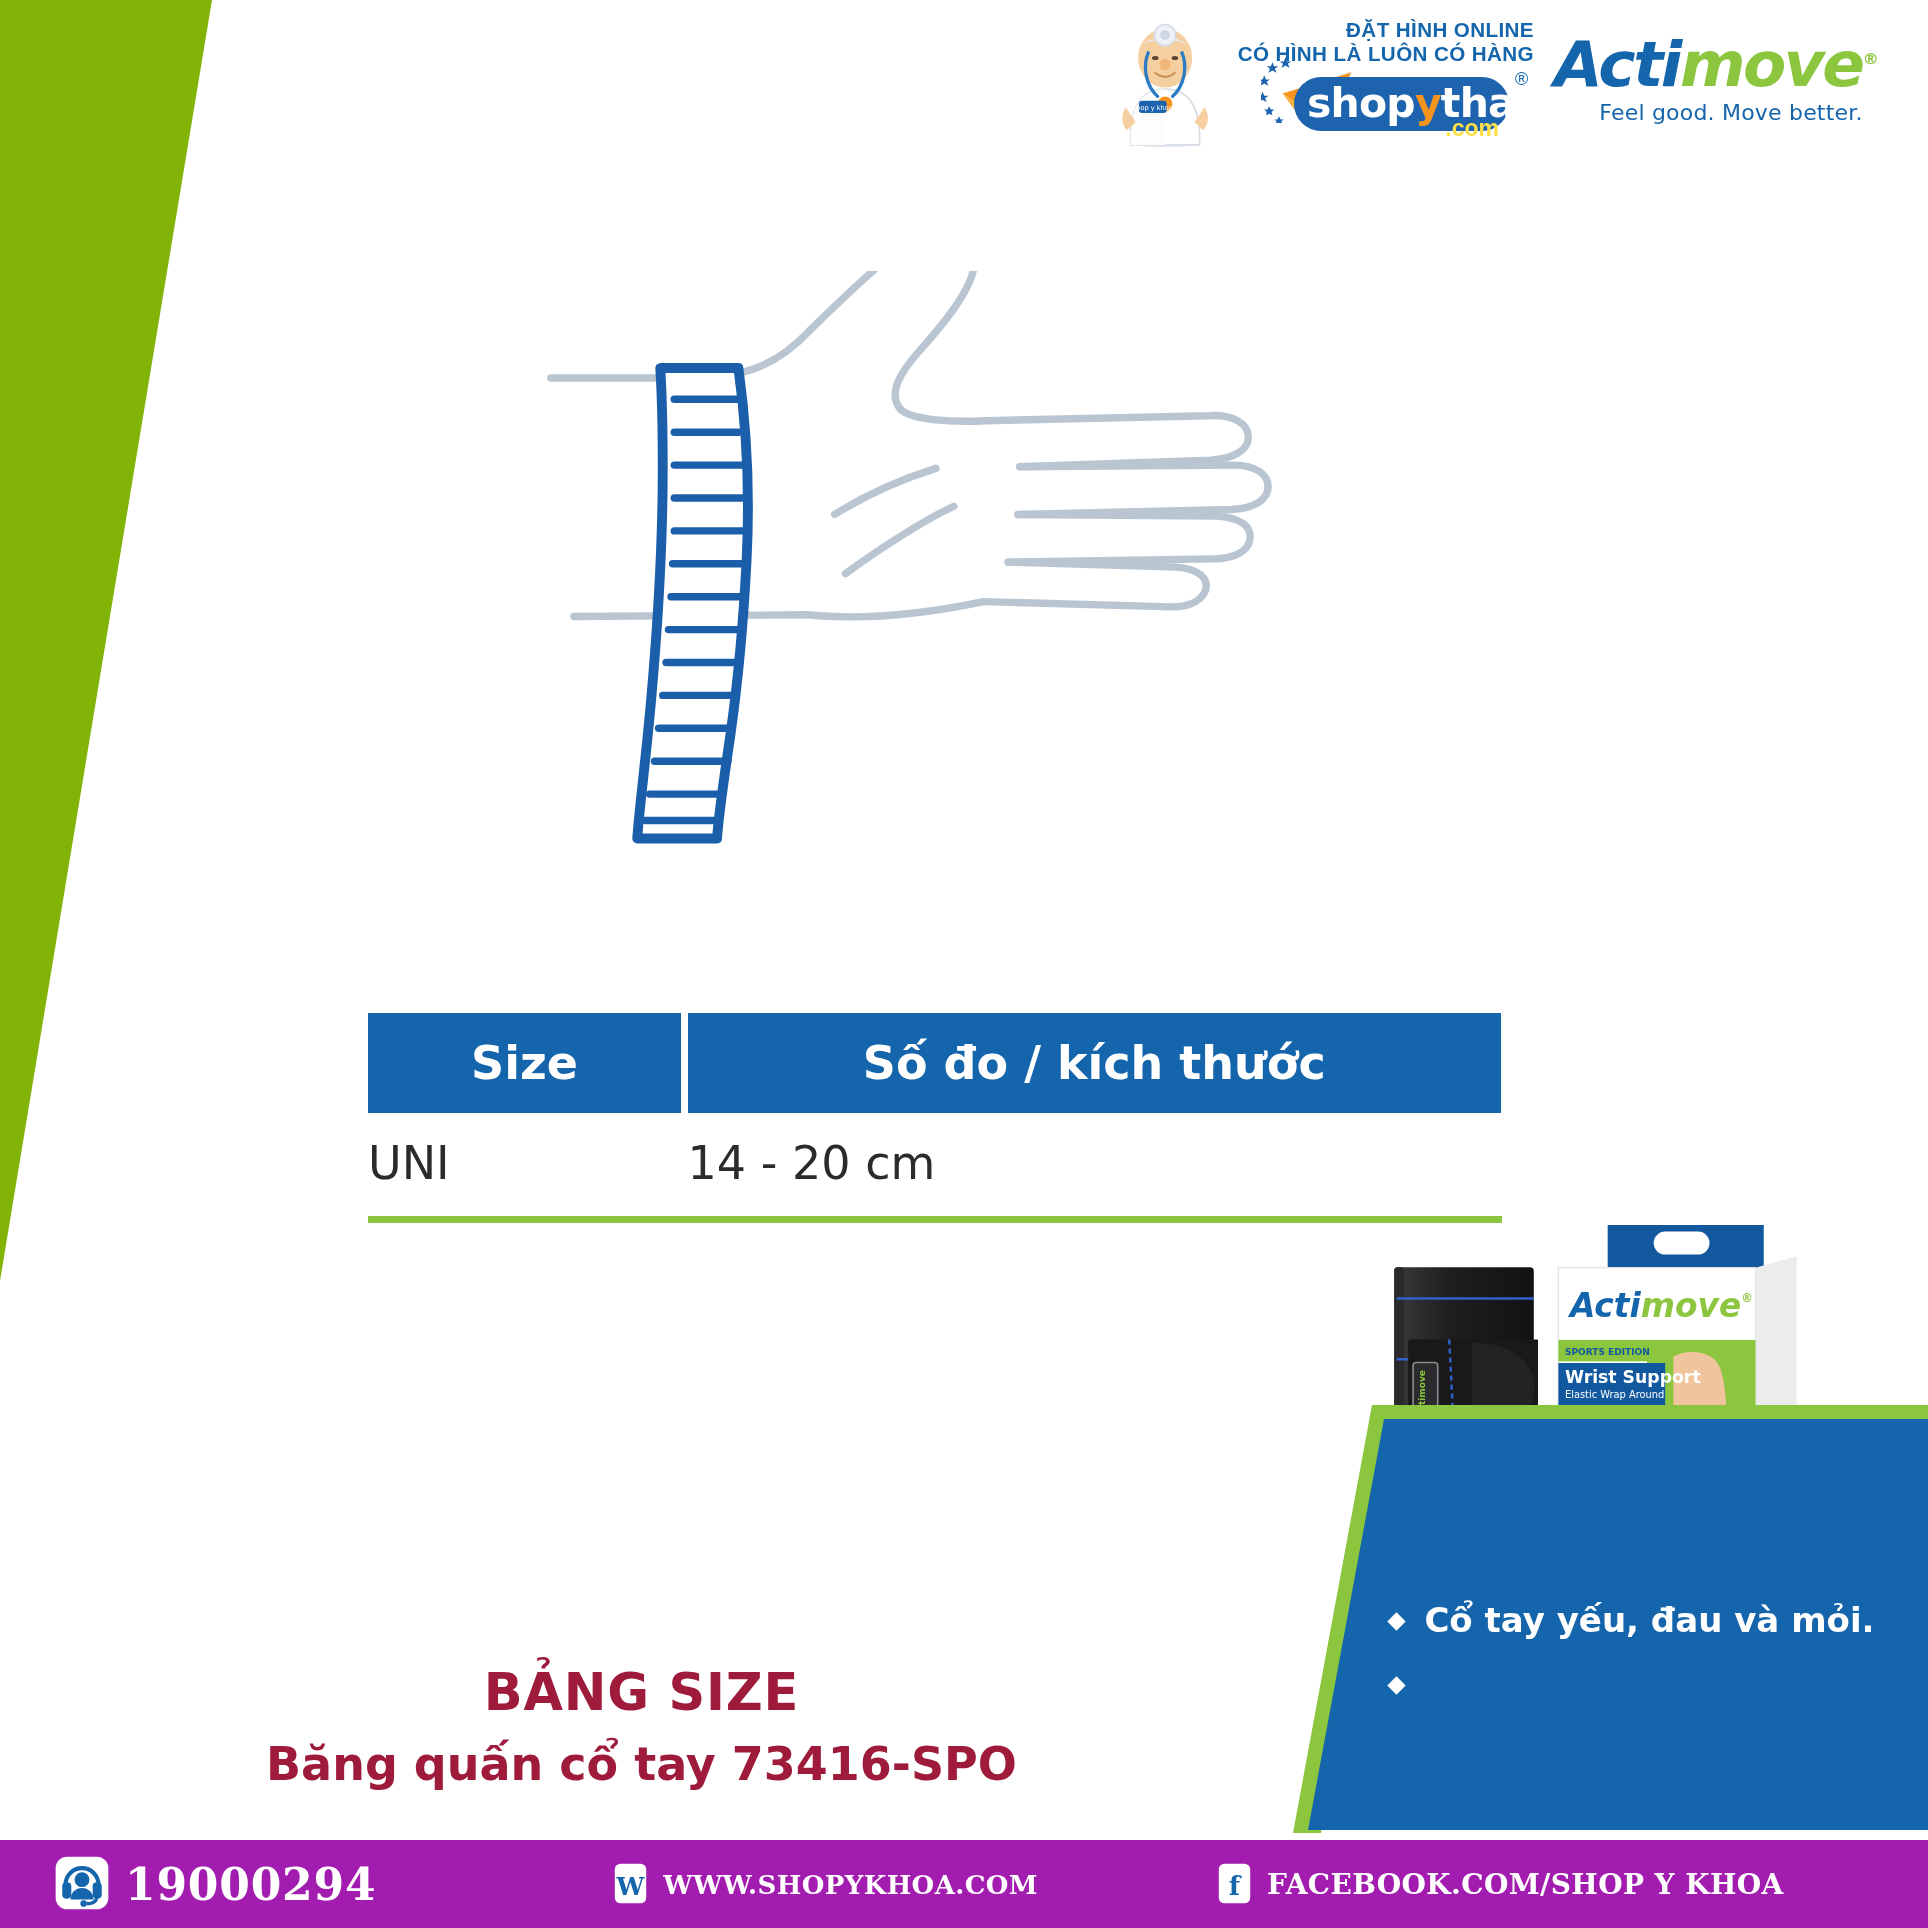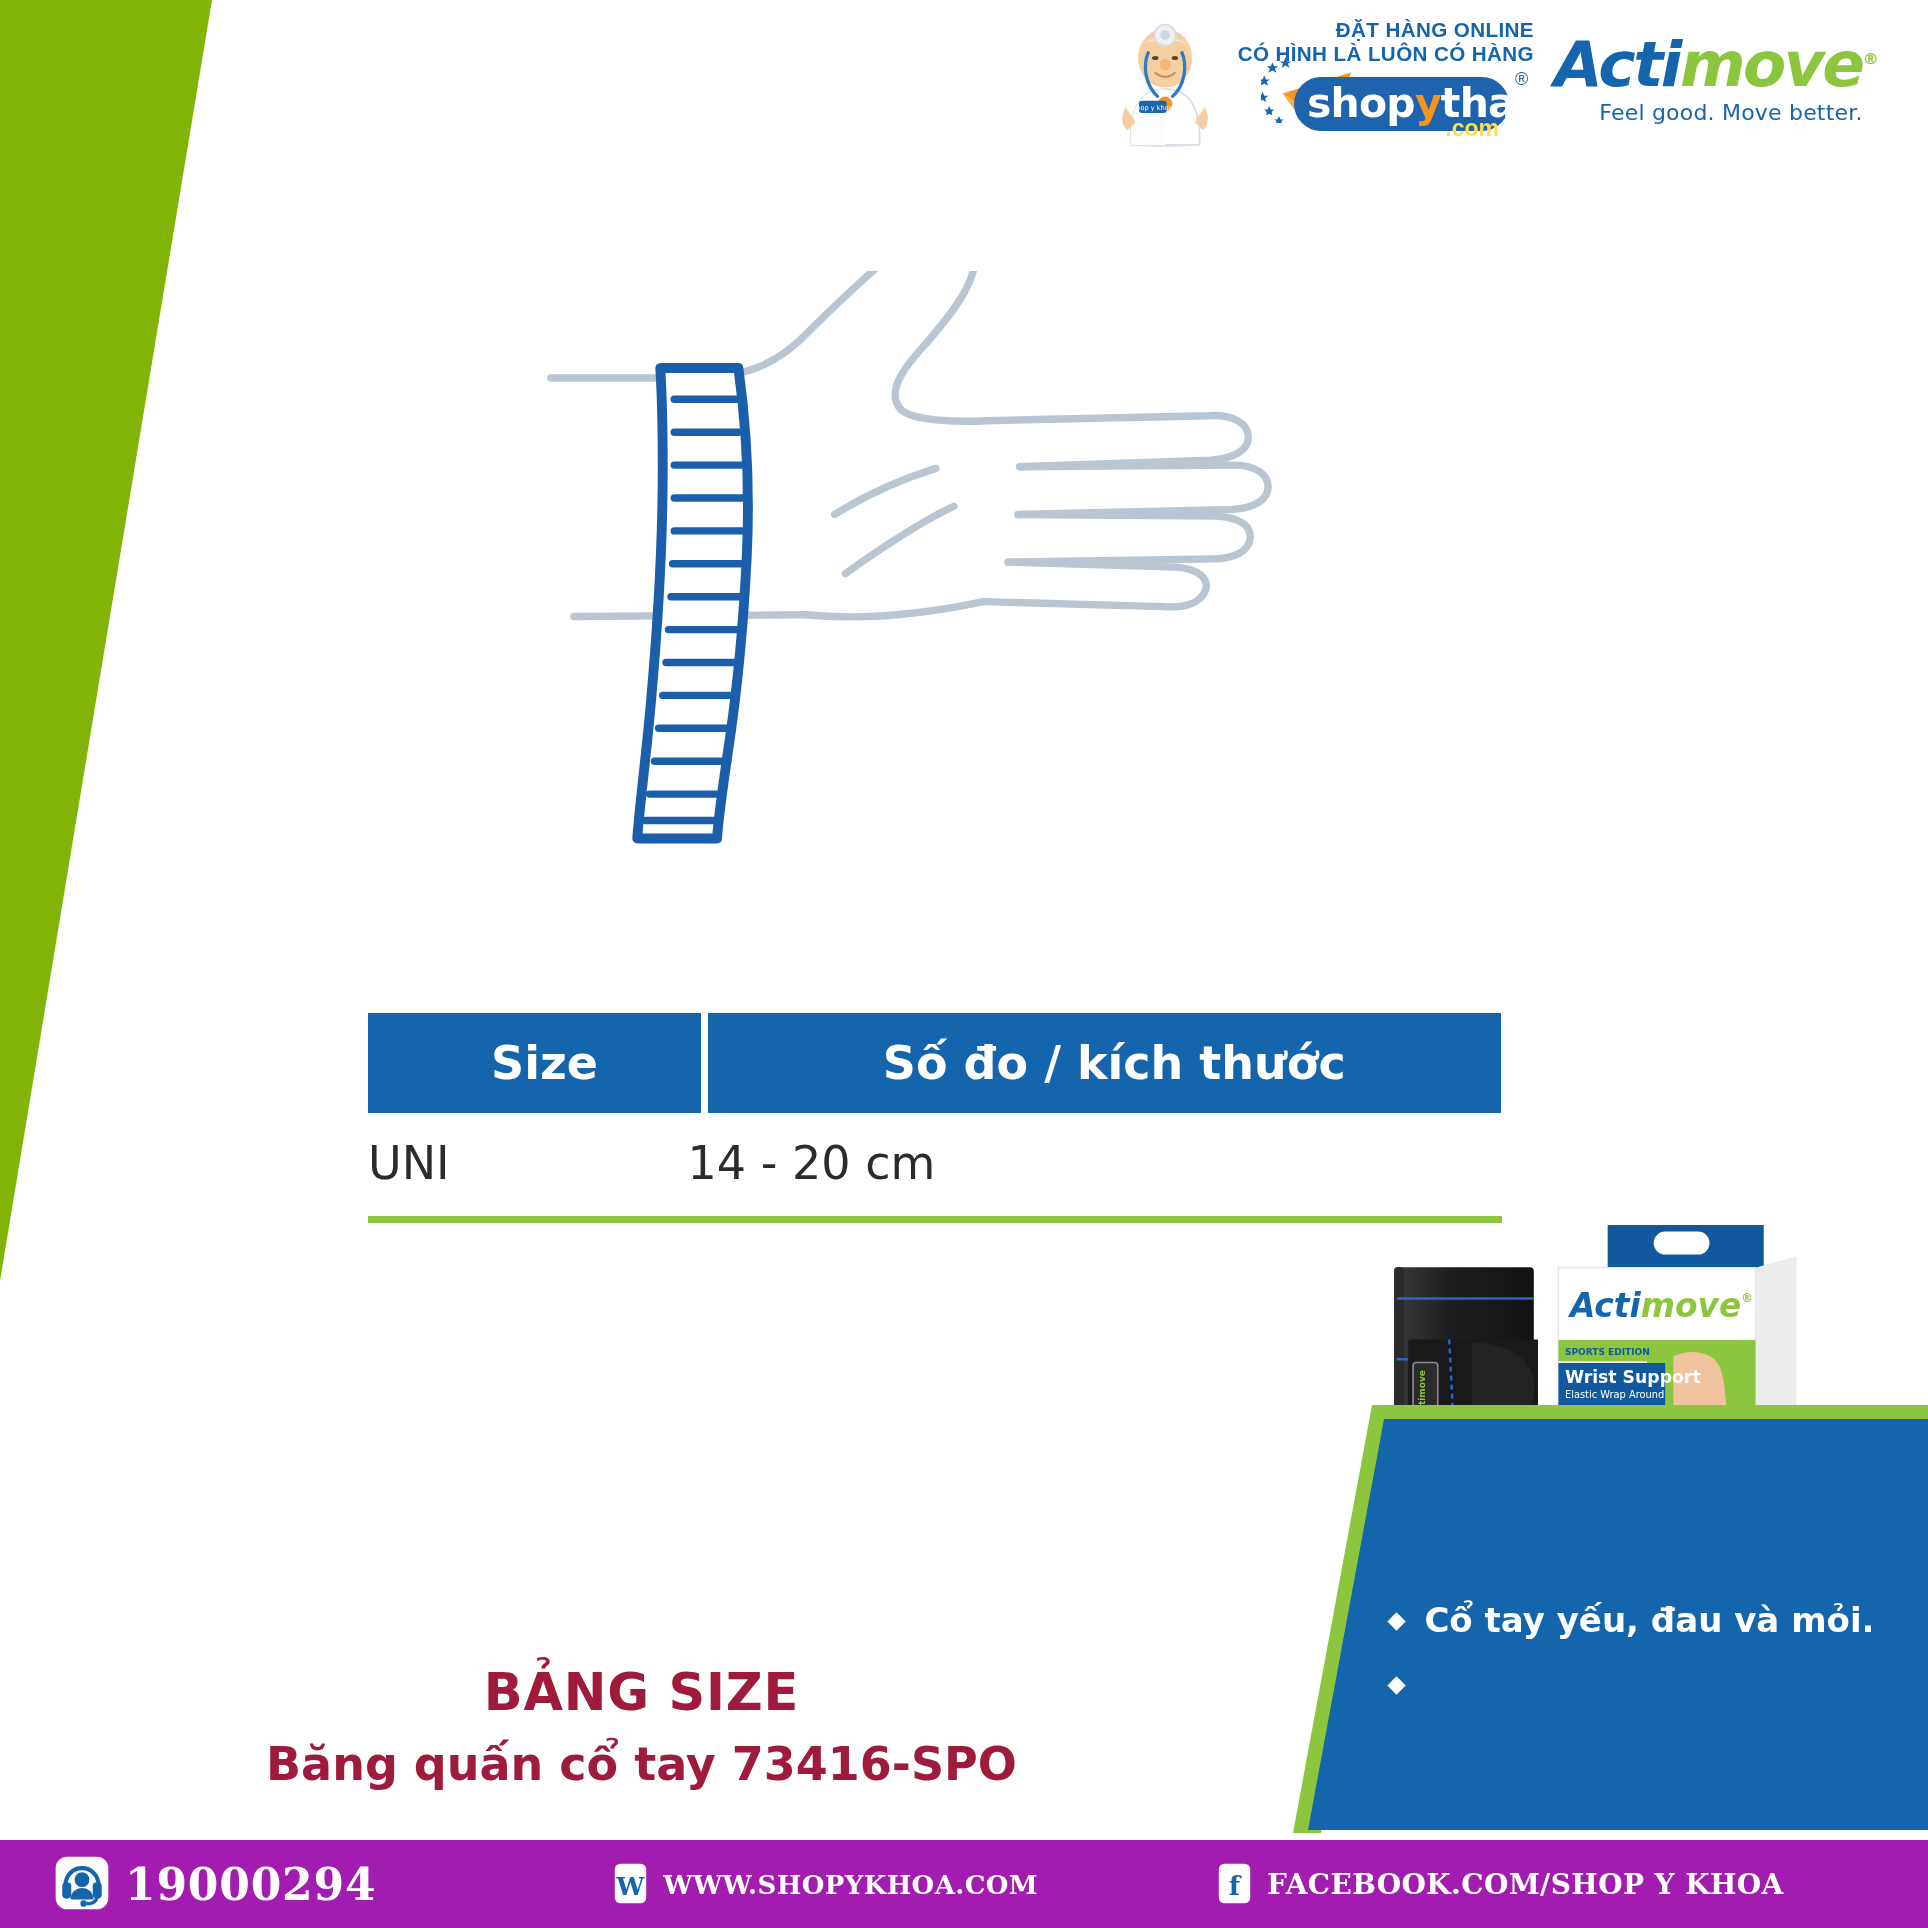--- a/index.html
+++ b/index.html
@@ -55,21 +55,21 @@
   .actimove-reg{font-size:16.4px;vertical-align:super;color:#8cc63f;font-style:normal;}
   .actimove-tag{font-family:"DejaVu Sans",sans-serif;font-size:22px;color:#1565ad;
       text-align:center;margin-top:3.3px;letter-spacing:0.2px;}
 
   
   .hand-wrap{position:absolute;left:526px;top:271px;width:790px;height:658px;}
 
   
   .size-table{position:absolute;left:368px;top:1013px;width:1133px;}
   .st-head{display:flex;height:100px;}
-  .st-head .cell{background:#1565ad;display:flex;align-items:center;justify-content:center;padding-left:20px;}
+  .st-head .cell{background:#1565ad;display:flex;align-items:center;justify-content:center;}
   .st-head .c1{width:313px;margin-right:6.6px;}
   .st-head .c2{flex:1;}
   .st-head .cell span{color:#fff;font-family:"DejaVu Sans",sans-serif;font-weight:bold;
       font-size:46px;letter-spacing:0px;}
   .st-body{display:flex;height:99px;}
   .st-body .cell{display:flex;align-items:center;justify-content:flex-start;}
   .st-body .c1{width:313px;margin-right:6.6px;}
   .st-body .c2{flex:1;}
   .st-body .cell span{color:#2b2b2b;font-family:"DejaVu Sans",sans-serif;font-size:46px;font-weight:400;}
 
@@ -132,21 +132,21 @@
         <circle cx="62" cy="100" r="9" fill="#f7941e"></circle>
         <path d="M14 104 C8 112 8 126 16 132 L26 122 Z" fill="#f6cfa0"></path>
         <path d="M110 104 C116 112 116 126 108 132 L98 122 Z" fill="#f6cfa0"></path>
         <rect x="30" y="96" width="34" height="15" rx="4" fill="#1d63ae"></rect>
         <text x="47" y="107" font-size="8" fill="#ffffff" text-anchor="middle" font-family="DejaVu Sans, sans-serif">shop y khoa</text>
       </svg>
     </div>
 
     <div class="shopy-block">
       <div class="shopy-tag">
-        <div class="l1">ĐẶT HÀNG ONLINE</div>
+        <div class="l1">ĐẶT HÌNH ONLINE</div>
         <div class="l2">CÓ HÌNH LÀ LUÔN CÓ HÀNG</div>
       </div>
 
       <svg class="stars" viewBox="0 0 60 80">
         <g fill="#1d63ae">
           <polygon points="30,0 32,5 37,5 33,8 35,13 30,10 25,13 27,8 23,5 28,5"></polygon>
           <polygon points="14,6 16,11 21,11 17,14 19,19 14,16 9,19 11,14 7,11 12,11"></polygon>
           <polygon points="4,22 6,27 11,27 7,30 9,35 4,32 -1,35 1,30 -3,27 2,27"></polygon>
           <polygon points="2,42 4,47 9,47 5,50 7,55 2,52 -3,55 -1,50 -5,47 0,47"></polygon>
           <polygon points="10,60 12,64 16,64 13,67 14,71 10,69 6,71 7,67 4,64 8,64"></polygon>

